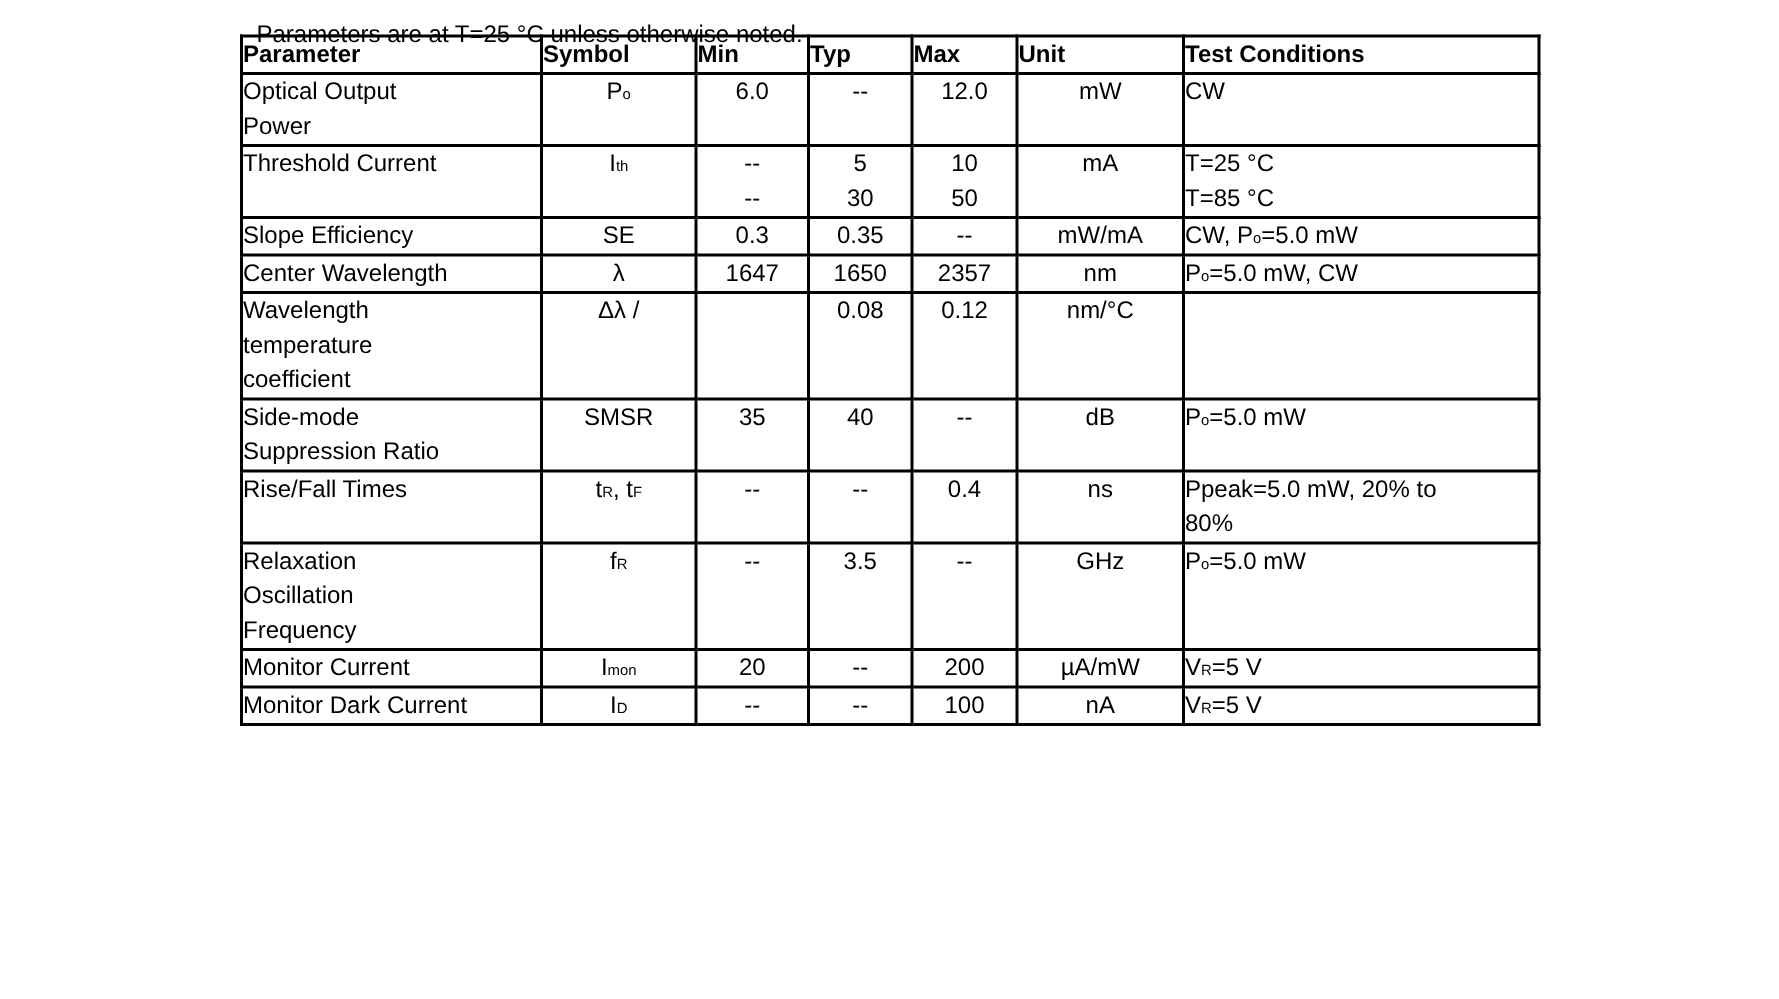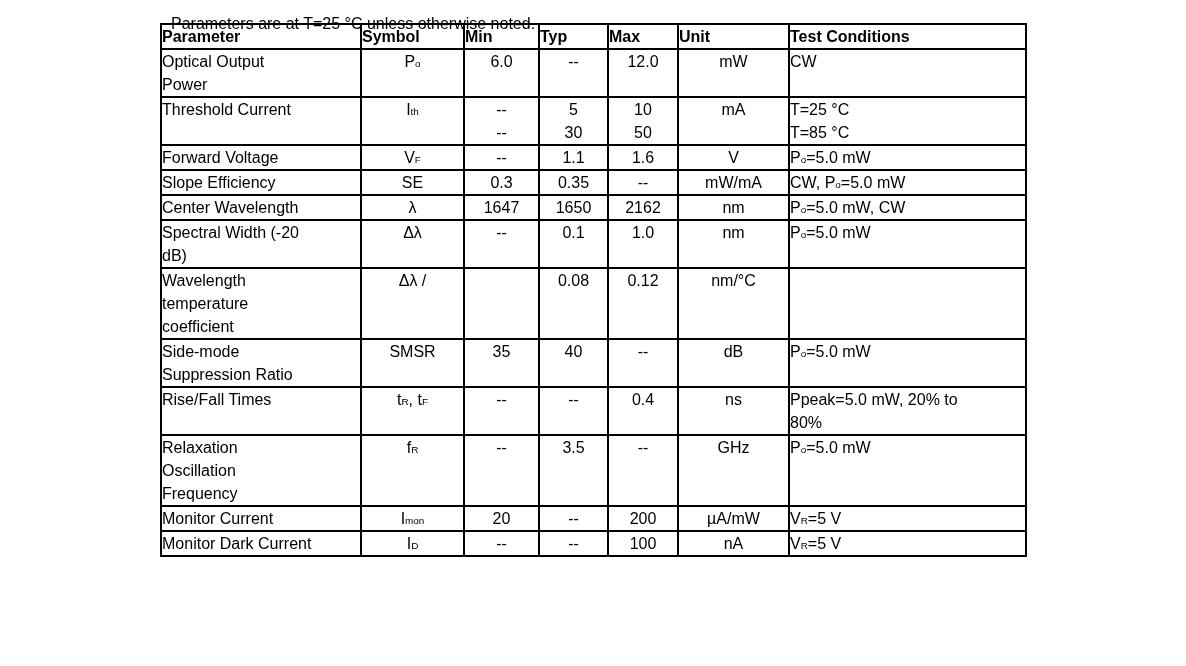--- a/index.html
+++ b/index.html
@@ -124,43 +124,20 @@
         <td class="a-cent">
           <div class="ln">mA</div>
         </td>
         <td class="a-cond">
           <div class="ln">T=25 °C</div>
           <div class="ln">T=85 °C</div>
         </td>
       </tr>
       <tr>
         <td class="a-left">
-          <div class="ln">Forward Voltage</div>
-        </td>
-        <td class="a-cent">
-          <div class="ln">V<sub>F</sub></div>
-        </td>
-        <td class="a-cent">
-          <div class="ln">--</div>
-        </td>
-        <td class="a-cent">
-          <div class="ln">1.1</div>
-        </td>
-        <td class="a-cent">
-          <div class="ln">1.6</div>
-        </td>
-        <td class="a-cent">
-          <div class="ln">V</div>
-        </td>
-        <td class="a-cond">
-          <div class="ln">P<sub>o</sub>=5.0 mW</div>
-        </td>
-      </tr>
-      <tr>
-        <td class="a-left">
           <div class="ln">Slope Efficiency</div>
         </td>
         <td class="a-cent">
           <div class="ln">SE</div>
         </td>
         <td class="a-cent">
           <div class="ln">0.3</div>
         </td>
         <td class="a-cent">
           <div class="ln">0.35</div>
@@ -182,51 +159,27 @@
         <td class="a-cent">
           <div class="ln">λ</div>
         </td>
         <td class="a-cent">
           <div class="ln">1647</div>
         </td>
         <td class="a-cent">
           <div class="ln">1650</div>
         </td>
         <td class="a-cent">
-          <div class="ln">2162</div>
+          <div class="ln">2357</div>
         </td>
         <td class="a-cent">
           <div class="ln">nm</div>
         </td>
         <td class="a-cond">
           <div class="ln">P<sub>o</sub>=5.0 mW, CW</div>
-        </td>
-      </tr>
-      <tr>
-        <td class="a-left">
-          <div class="ln">Spectral Width (-20</div>
-          <div class="ln">dB)</div>
-        </td>
-        <td class="a-cent">
-          <div class="ln">Δλ</div>
-        </td>
-        <td class="a-cent">
-          <div class="ln">--</div>
-        </td>
-        <td class="a-cent">
-          <div class="ln">0.1</div>
-        </td>
-        <td class="a-cent">
-          <div class="ln">1.0</div>
-        </td>
-        <td class="a-cent">
-          <div class="ln">nm</div>
-        </td>
-        <td class="a-cond">
-          <div class="ln">P<sub>o</sub>=5.0 mW</div>
         </td>
       </tr>
       <tr>
         <td class="a-left">
           <div class="ln">Wavelength</div>
           <div class="ln">temperature</div>
           <div class="ln">coefficient</div>
         </td>
         <td class="a-cent">
           <div class="ln">Δλ /</div>

